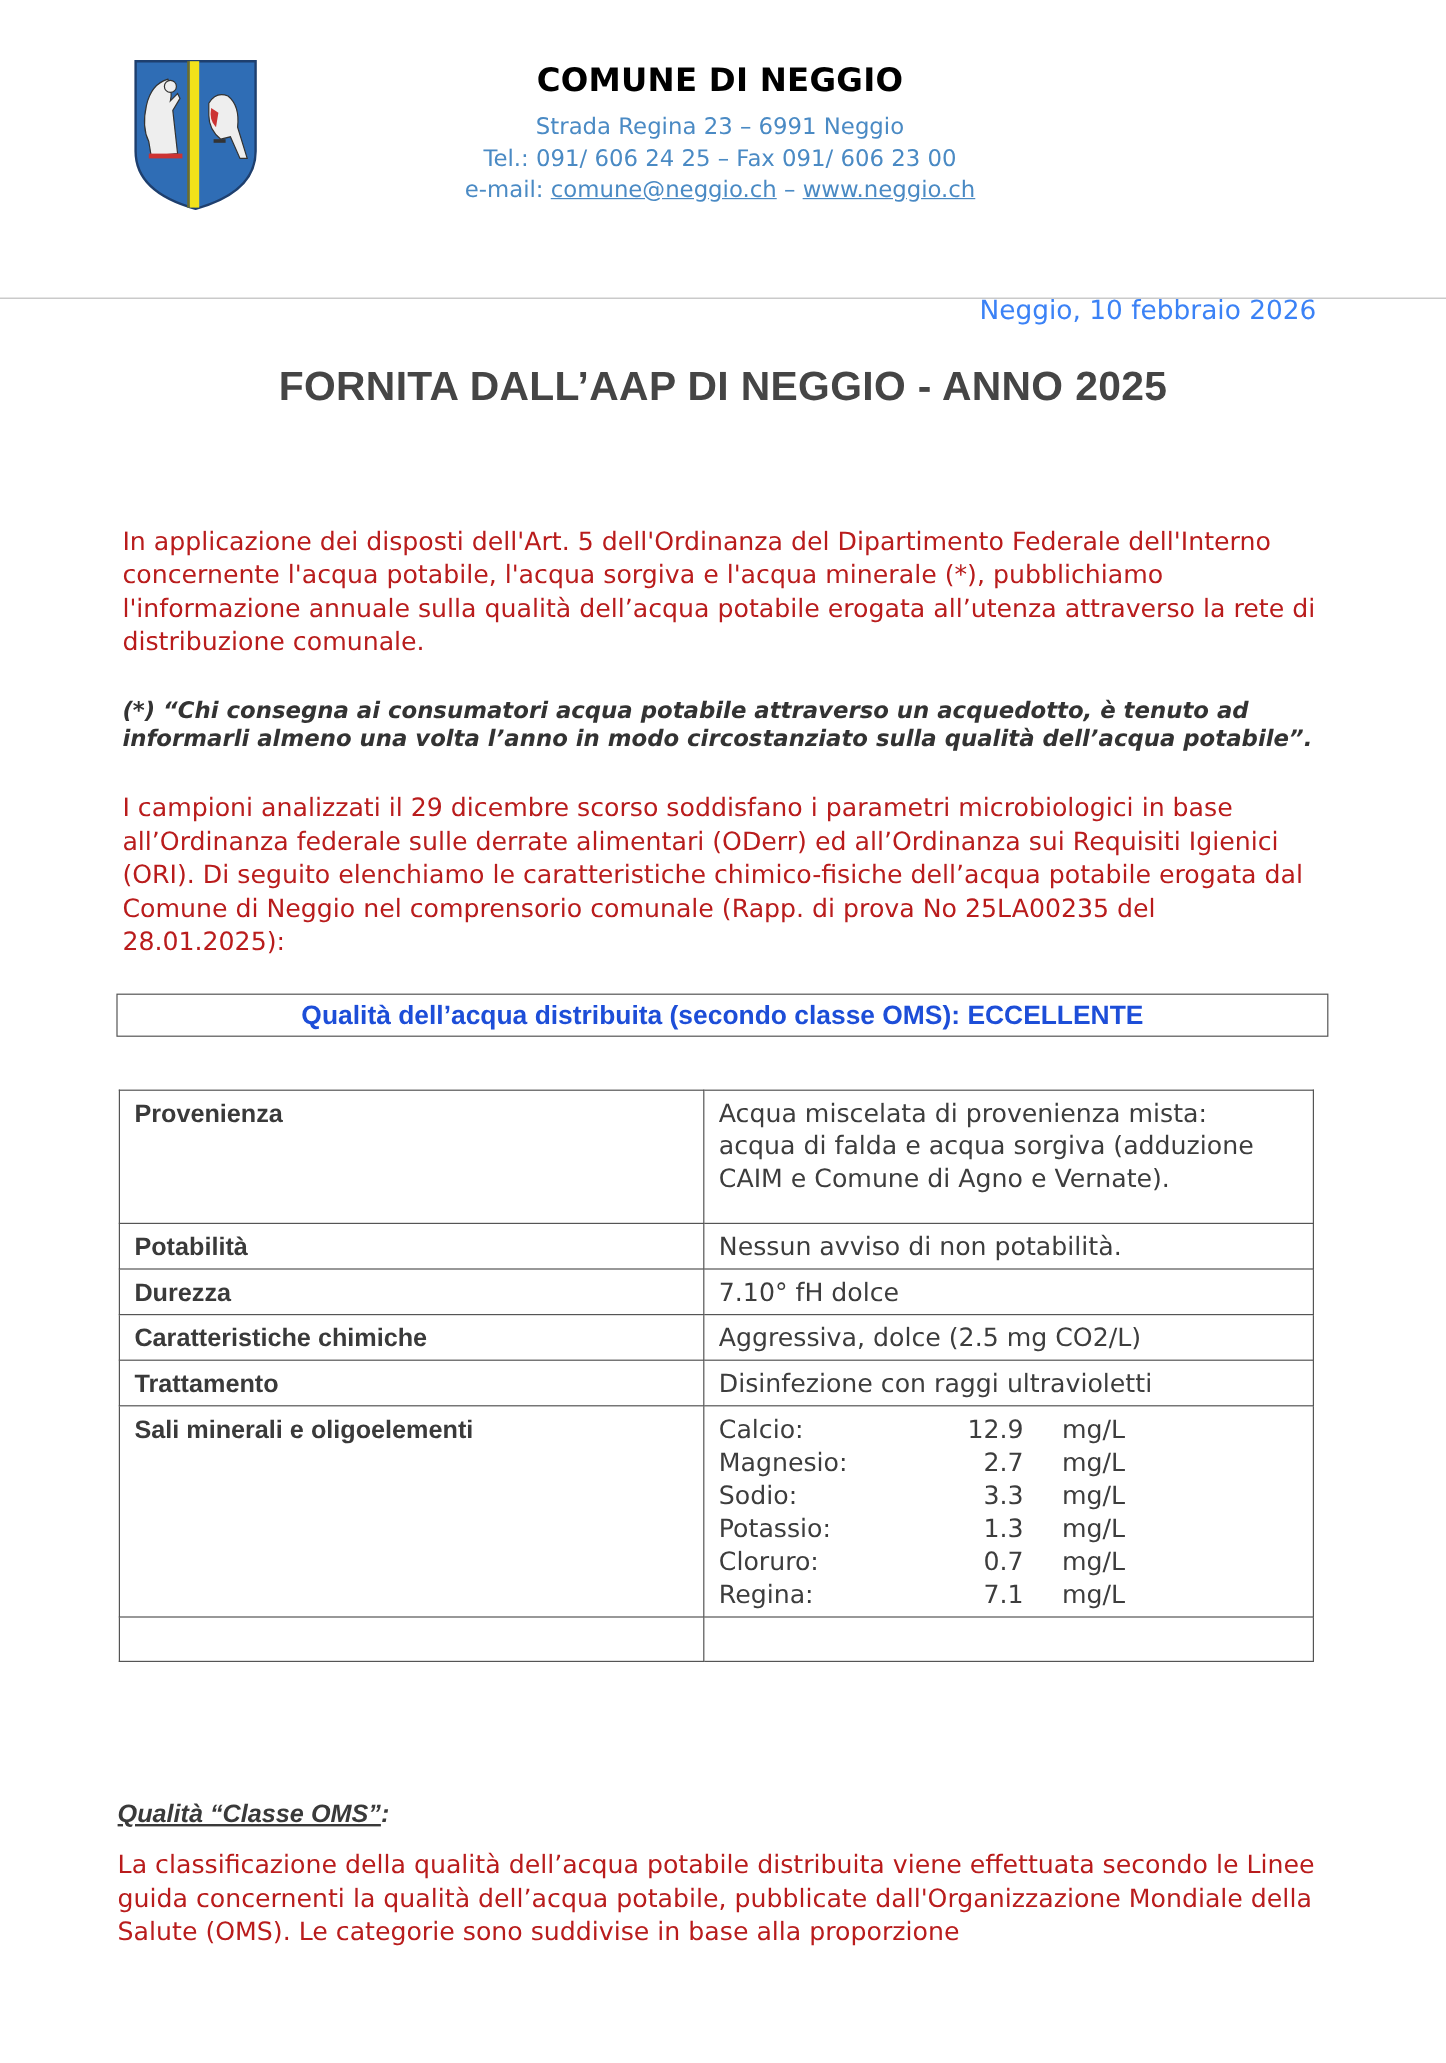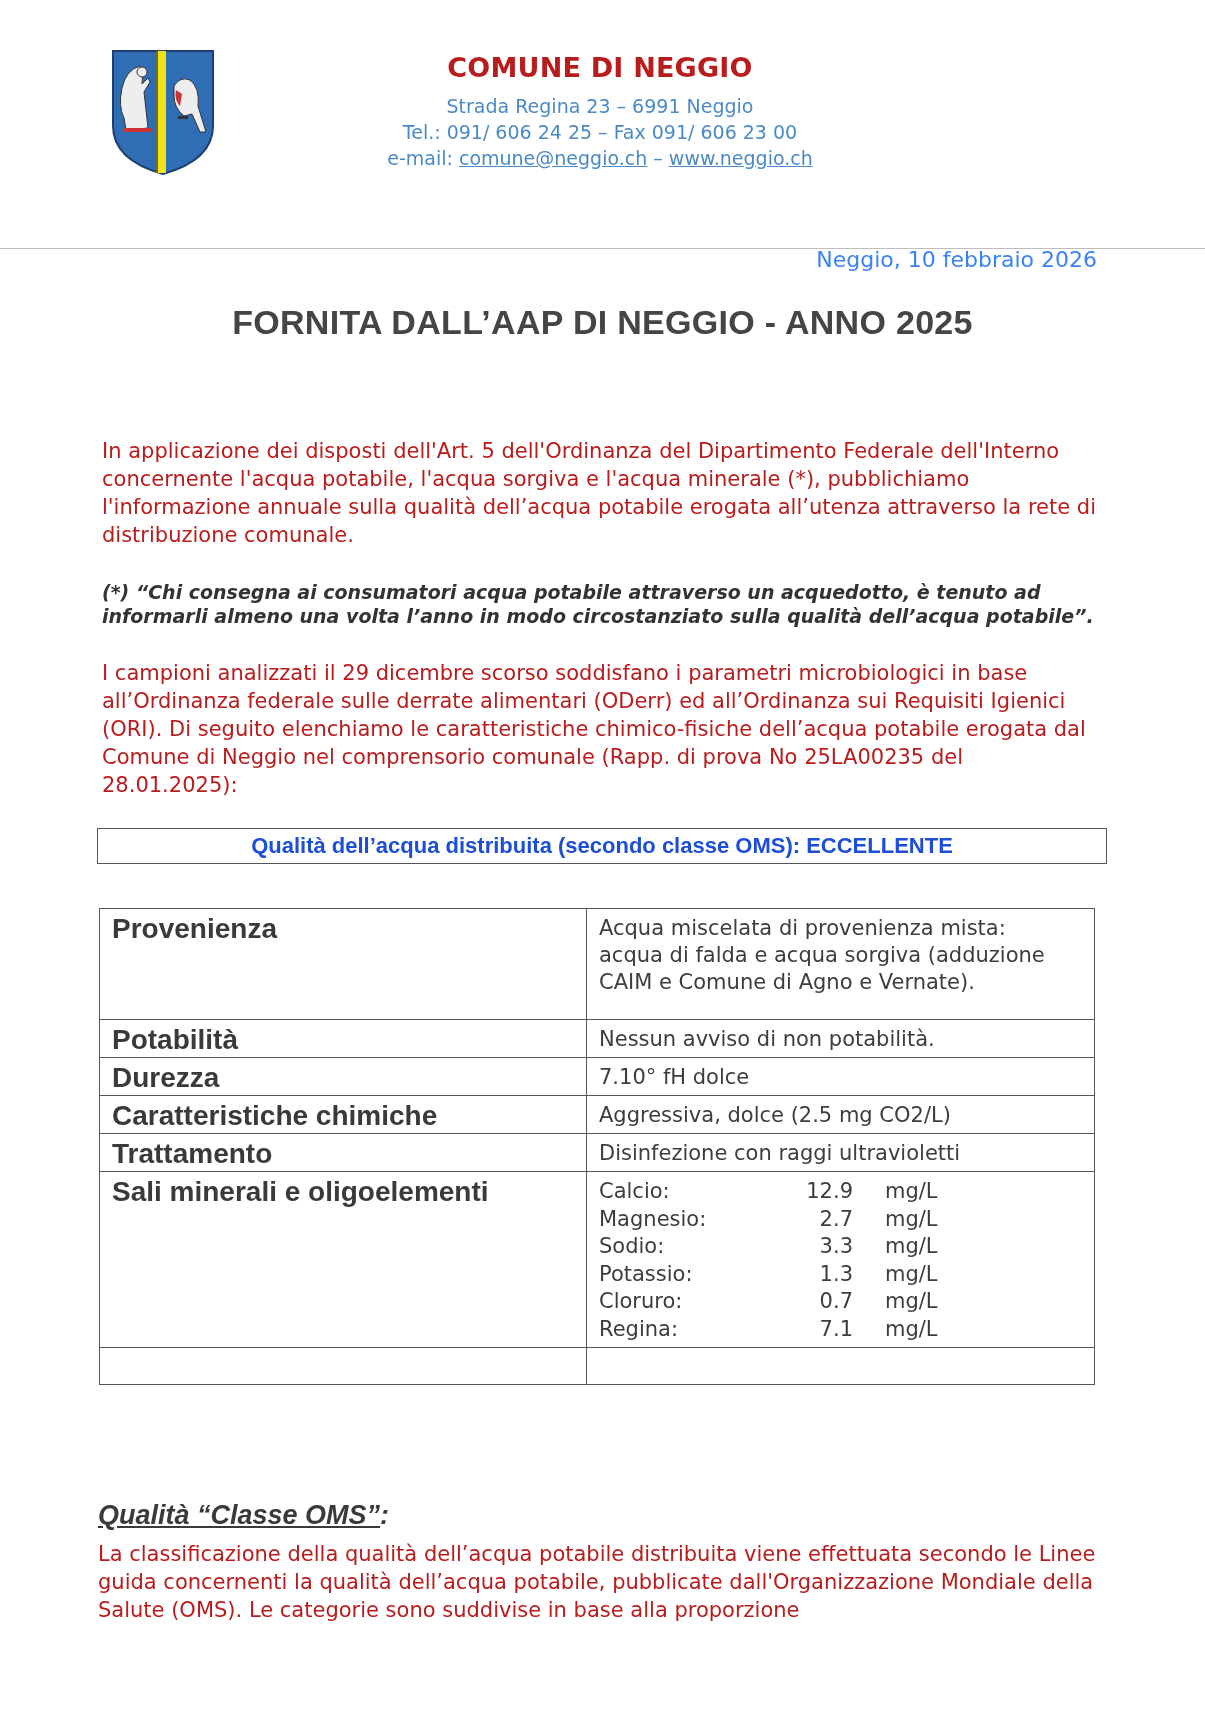--- a/index.html
+++ b/index.html
@@ -4,21 +4,21 @@
   <style>
     html, body { margin: 0; padding: 0; background: #ffffff; }
     body {
       width: 1205px; height: 1719px; position: relative; overflow: hidden;
       font-family: "DejaVu Sans", sans-serif; color: #3a3a3a;
     }
     .logo { position: absolute; left: 110px; top: 48px; width: 106px; height: 128px; }
     .header-block {
       position: absolute; left: 300px; width: 600px; top: 52px; text-align: center; color: #3b7bb5;
     }
-    .org-name { font-size: 27px; font-weight: bold; letter-spacing: 0.2px; margin: 0 0 10px 0; color: #b91c1c; }
+    .org-name { font-size: 27px; font-weight: bold; letter-spacing: 0.2px; margin: 0 0 10px 0; color: #000000; }
     .contact-line { font-size: 19px; line-height: 26px; color: #4a8ac4; }
     .contact-line a { color: #4a8ac4; text-decoration: underline; }
     .hr { position: absolute; left: 0; top: 248px; width: 1205px; height: 1px; background: #bdbdbd; }
     .date { position: absolute; right: 108px; top: 247px; font-size: 22px; color: #3b82f6; }
     .title {
       position: absolute; left: 60px; width: 1085px; top: 300px; text-align: center;
       font-family: "Liberation Sans", sans-serif; font-weight: bold; font-size: 34px; line-height: 44px;
       color: #454545; letter-spacing: 0.3px;
     }
     .para {
@@ -33,29 +33,29 @@
     .quality-box {
       position: absolute; left: 97px; top: 828px; width: 1010px; height: 36px;
       border: 1.5px solid #555; box-sizing: border-box; text-align: center;
       font-family: "Liberation Sans", sans-serif; font-weight: bold; font-size: 22px; line-height: 34px; color: #1d4ed8;
     }
     table.data {
       position: absolute; left: 99px; top: 908px; width: 996px; border-collapse: collapse;
       font-size: 21px; color: #3d3d3d;
     }
     table.data td { border: 1.5px solid #555; vertical-align: top; padding: 6px 12px 4px 12px; line-height: 27px; }
-    table.data td.label { width: 462px; font-family: "Liberation Sans", sans-serif; font-weight: bold; color: #3a3a3a; font-size: 28px; }
+    table.data td.label { width: 462px; font-family: "Liberation Sans", sans-serif; font-weight: bold; color: #3a3a3a; font-size: 21px; }
     table.data td.value { padding-left: 12px; }
     .minerals { display: grid; grid-template-columns: 200px 54px 32px 60px; line-height: 27.5px; }
     .minerals .num { text-align: right; }
     .minerals .unit { grid-column: 4; }
     .row-empty td { height: 26px; }
     .section-heading {
       position: absolute; left: 98px; top: 1500px; font-family: "Liberation Sans", sans-serif;
-      font-size: 27px; font-weight: bold; font-style: italic; color: #3a3a3a;
+      font-size: 21px; font-weight: bold; font-style: italic; color: #3a3a3a;
     }
     .section-heading .u { text-decoration: underline; }
     .p3 { left: 98px; top: 1540px; width: 1020px; }
   </style>
 </head>
 <body>
 
 <svg class="logo" viewBox="0 0 106 128">
   <path d="M3 3 H103 V78 Q103 112 53 126 Q3 112 3 78 Z" fill="#2f6db5" stroke="#1e3f6e" stroke-width="2"></path>
   <rect x="48" y="3" width="8" height="122" fill="#f2e21a"></rect>

